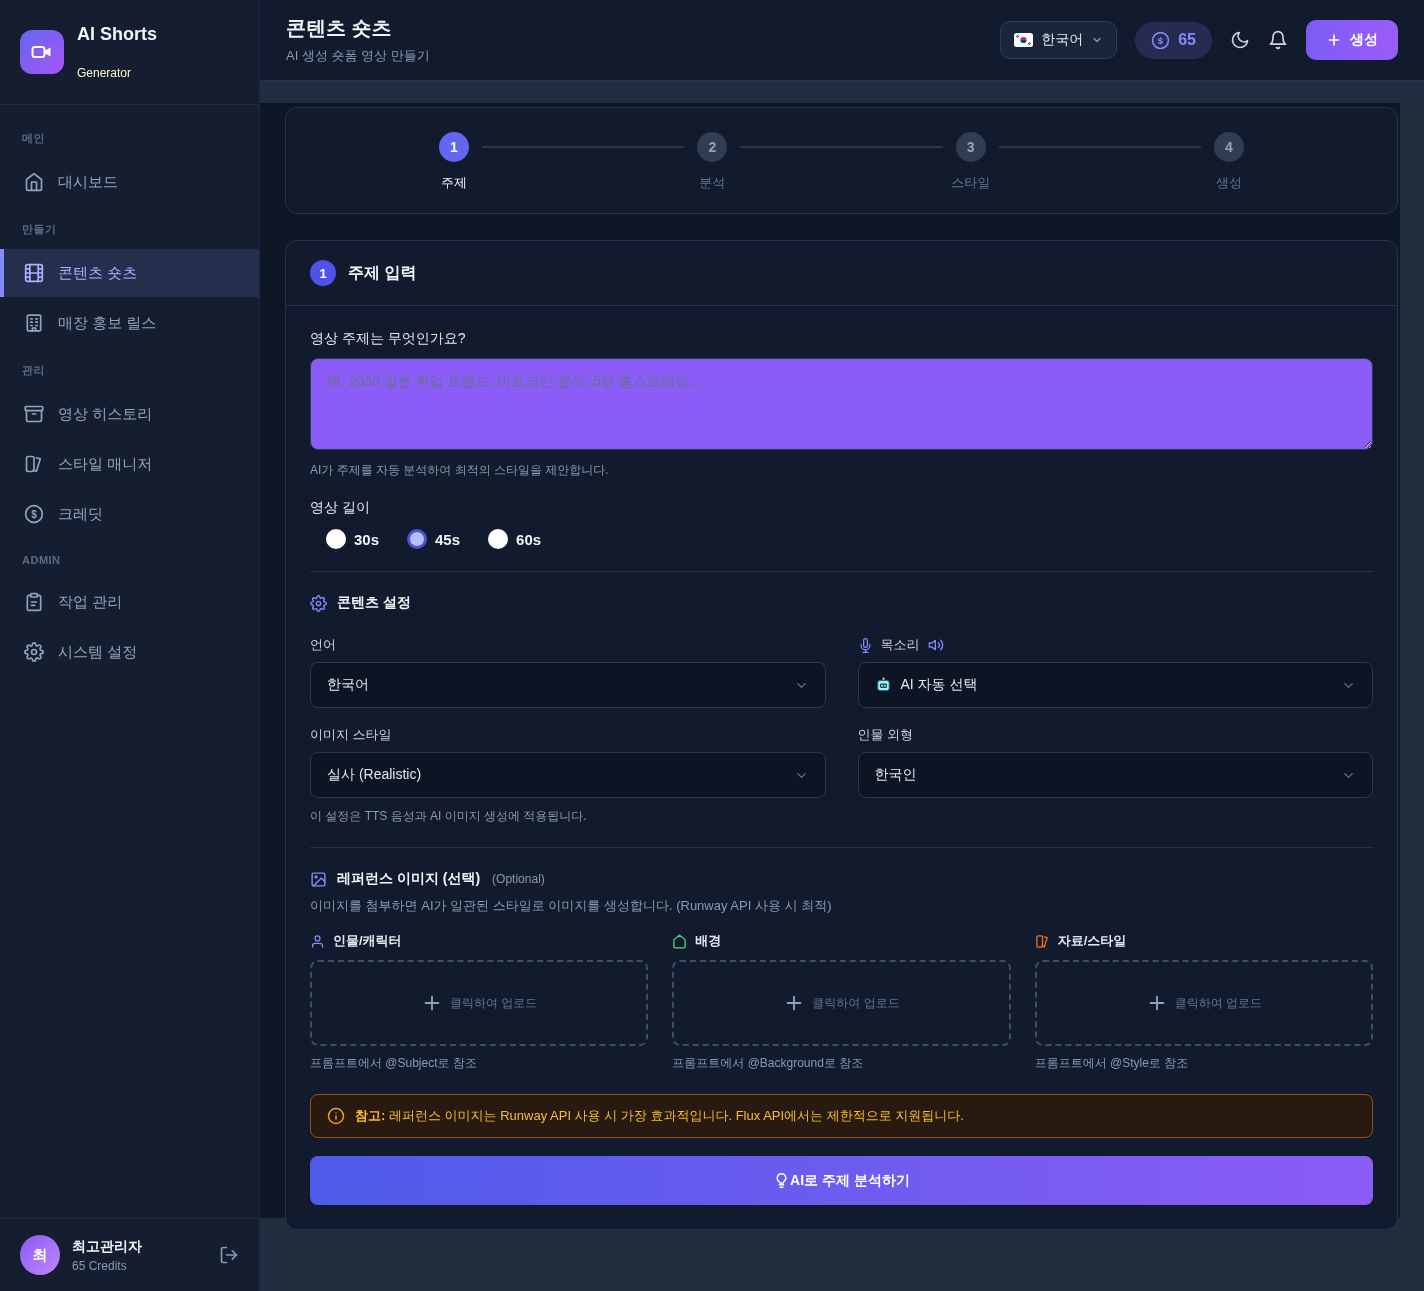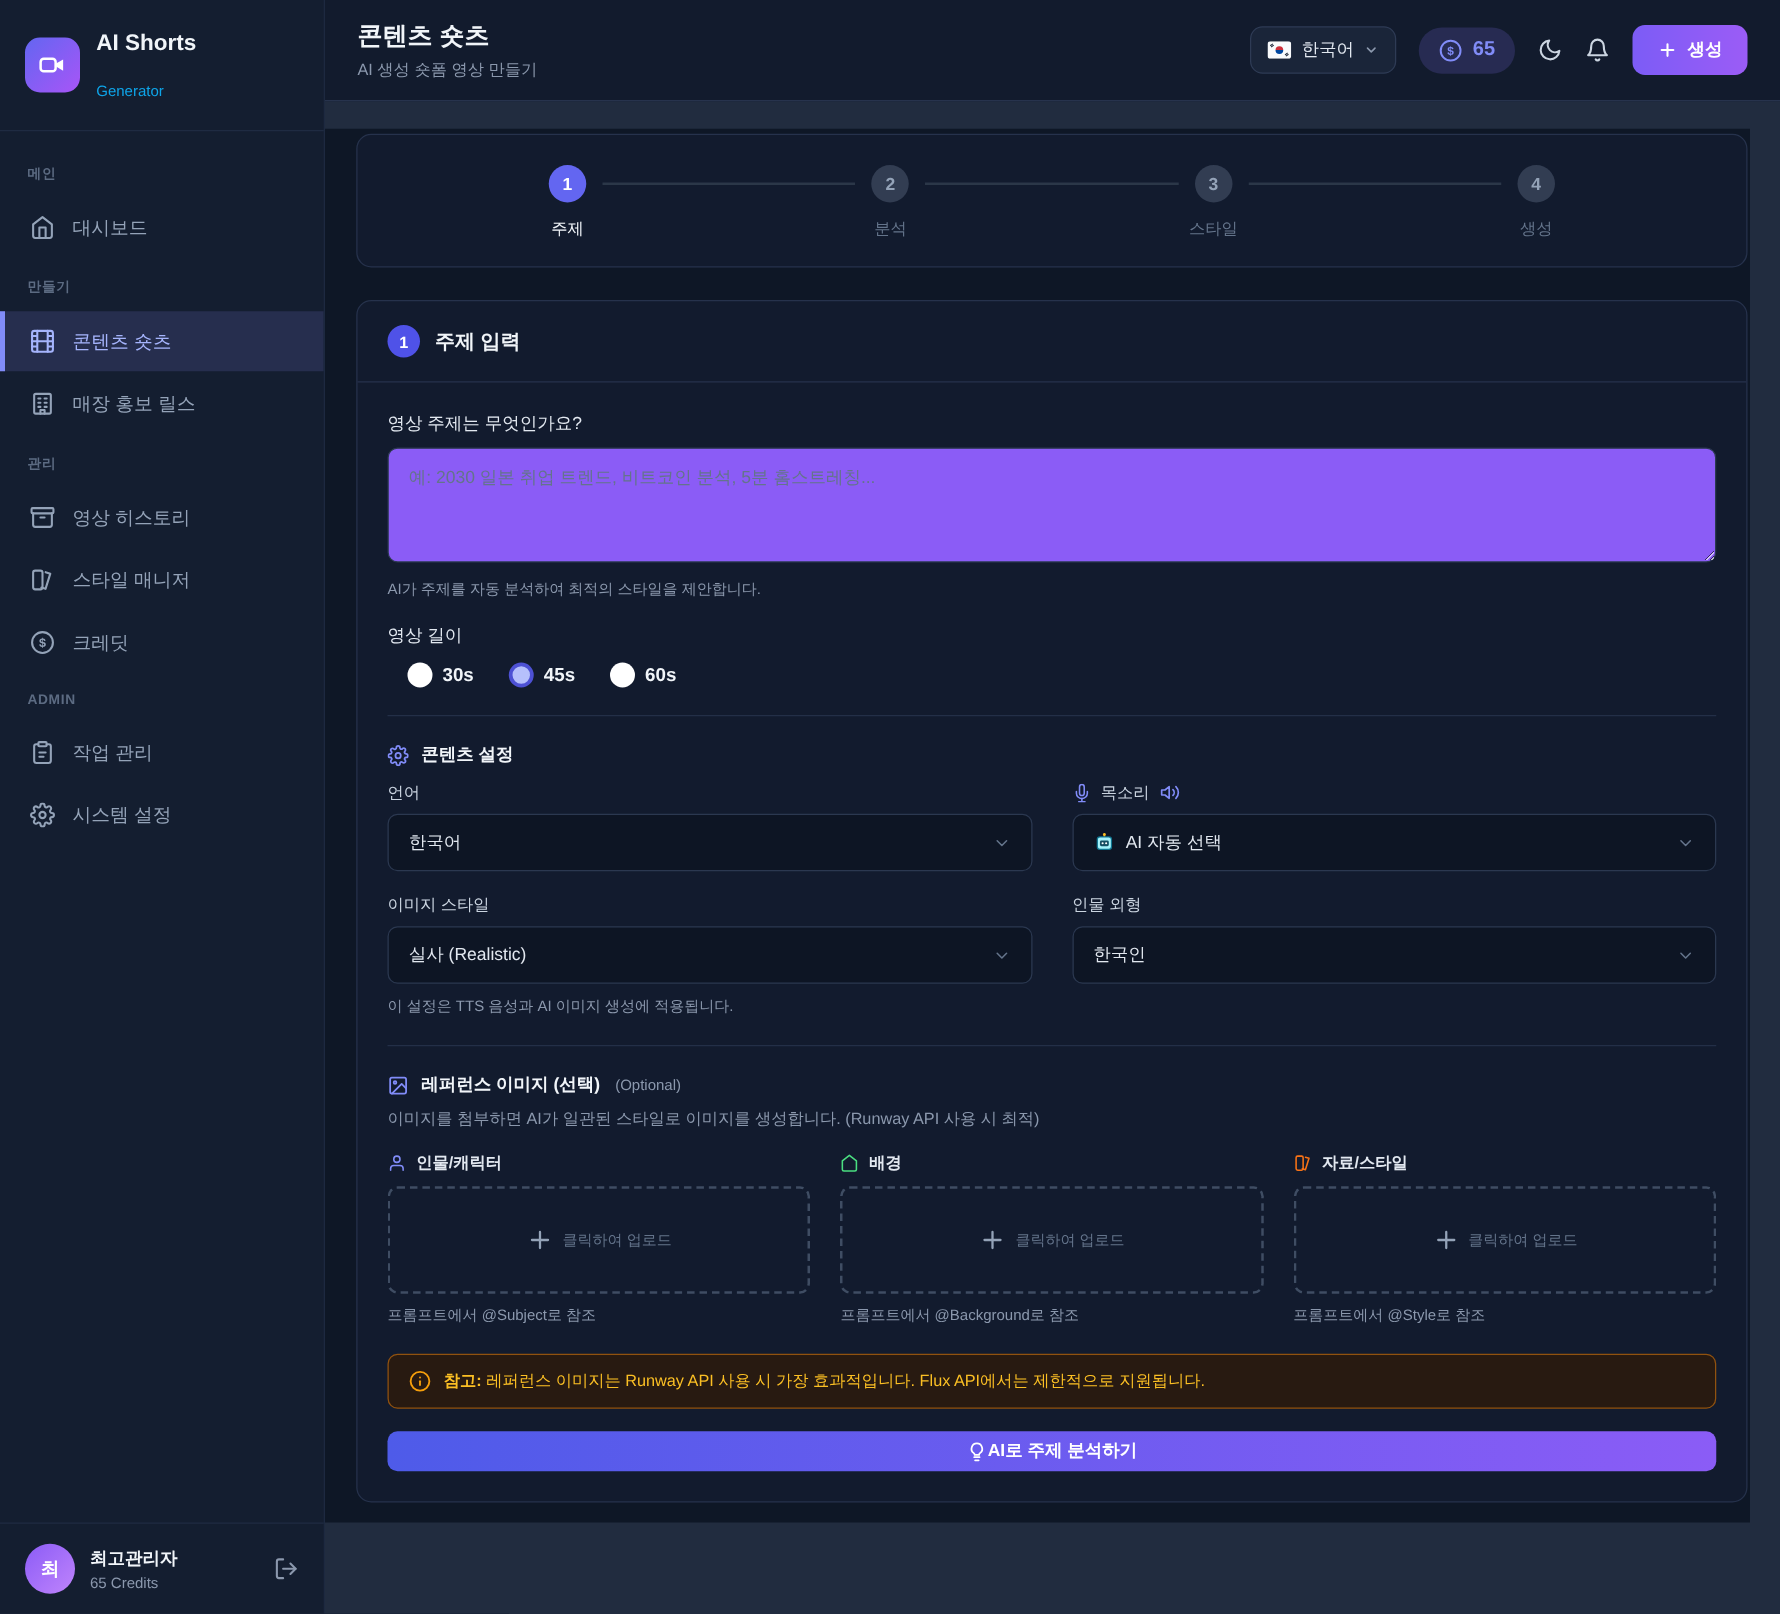--- a/index.html
+++ b/index.html
@@ -14,21 +14,21 @@
   .sidebar {
     position:absolute; left:0; top:0; width:260px; height:100%;
     background:#141e30; border-right:1px solid #1d2940;
     display:flex; flex-direction:column; z-index:3;
   }
   .logo-row { display:flex; align-items:center; gap:13px; padding:24px 20px; border-bottom:1px solid #1f2b42; }
   .logo-box { width:44px; height:44px; border-radius:12px; flex:none;
     background:linear-gradient(135deg,#6366f1,#a855f7);
     display:flex; align-items:center; justify-content:center; color:#fff; }
   .brand-name { font-size:18px; font-weight:bold; color:#f1f5f9; }
-  .brand-sub  { font-size:12px; color:#0ea5e9; margin-top:21px; }
+  .brand-sub  { font-size:12px; color:#fef9c3; margin-top:21px; }
   .nav { flex:1; padding-top:12px; overflow:hidden; }
   .nav-label { font-size:11px; font-weight:bold; color:#5c6b82; letter-spacing:.5px; padding:14px 22px 10px; }
   .nav-item {
     display:flex; align-items:center; gap:14px; height:48px; margin:2px 0;
     padding:0 20px; color:#94a3b8; font-size:15px; cursor:pointer;
     border-left:4px solid transparent;
   }
   .nav-item svg { width:20px; height:20px; flex:none; }
   .nav-item.active { background:#262e4e; border-left-color:#818cf8; color:#a5b4fc; }
   .user-box { border-top:1px solid #1f2b42; padding:16px 20px; display:flex; align-items:center; gap:12px; }
@@ -89,21 +89,21 @@
   .topic-ta::placeholder { color:#64748b; }
   .hint { font-size:12px; color:#8b98ad; margin-top:8px; }
   .len-label { font-size:14px; color:#e2e8f0; margin-top:20px; }
   .radio-row { display:flex; align-items:center; gap:28px; margin-top:12px;padding-left:16px; }
   .radio-opt { display:flex; align-items:center; gap:8px; font-size:15px; font-weight:bold; color:#f1f5f9; cursor:pointer; }
   .radio-circle { width:20px; height:20px; border-radius:50%; background:#fff; flex:none; }
   .radio-circle.checked { background:#b6c0fc; border:3.5px solid #4d51d4; }
   .divider { height:1px; background:#232f47; margin:22px 0; }
   .sec-head { display:flex; align-items:center; gap:10px; font-size:14px; font-weight:bold; color:#f1f5f9; }
   .sec-head .p-ic { color:#818cf8; display:flex; }
-  .grid2 { display:grid; grid-template-columns:1fr 1fr; column-gap:32px; row-gap:18px; margin-top:12px;text-align:center; }
+  .grid2 { display:grid; grid-template-columns:1fr 1fr; column-gap:32px; row-gap:18px; margin-top:24px;text-align:center; }
   .field-label { font-size:13px; color:#cbd5e1; margin-bottom:8px; display:flex; align-items:center; gap:8px; }
   .field-label .p-ic { color:#818cf8; display:flex; }
   .select { height:46px; background:#0d1524; border:1px solid #2b3850; border-radius:8px;
     display:flex; align-items:center; justify-content:space-between; padding:0 16px;
     color:#e2e8f0; font-size:14px; cursor:pointer; }
   .sel-left { display:flex; align-items:center; gap:9px; }
   .select .chev { color:#64748b; display:flex; }
   .opt { font-size:12px; color:#8b98ad; font-weight:normal; margin-left:2px; }
   .ref-desc { font-size:13px; color:#8b98ad; margin-top:9px; }
   .grid3 { display:grid; grid-template-columns:1fr 1fr 1fr; gap:24px; margin-top:17px; }
@@ -112,21 +112,21 @@
   .slot-head .s-ic { display:flex; }
   .upload-box { margin-top:10px; height:86px; border:2px dashed #3f4d63; border-radius:8px;
     display:flex; flex-direction:row; align-items:center; justify-content:center; gap:7px;
     color:#94a3b8; cursor:pointer; }
   .upload-text { font-size:12px; color:#64748b; }
   .slot-caption { font-size:12px; color:#8b98ad; margin-top:9px; }
   .note { margin-top:22px; border:1px solid #91520f; background:#281a11; border-radius:8px;
     padding:12px 16px; display:flex; align-items:center; gap:10px; font-size:13px; color:#fbbf24; }
   .note .n-ic { color:#f59e0b; display:flex; flex:none; }
   .note b { font-weight:bold; }
-  .analyze-btn { margin-top:18px; width:100%; height:32px; border:none; border-radius:8px; cursor:pointer;
+  .analyze-btn { margin-top:18px; width:100%; height:49px; border:none; border-radius:8px; cursor:pointer;
     background:linear-gradient(90deg,#4e5be9,#8b5cf6); color:#fff; font-size:14px; font-weight:bold;
     display:flex; align-items:center; justify-content:center; gap:0; font-family:inherit; }
 </style>
 </head>
 <body>
 
 <div class="app">
 
   <aside class="sidebar">
     <div class="logo-row">

